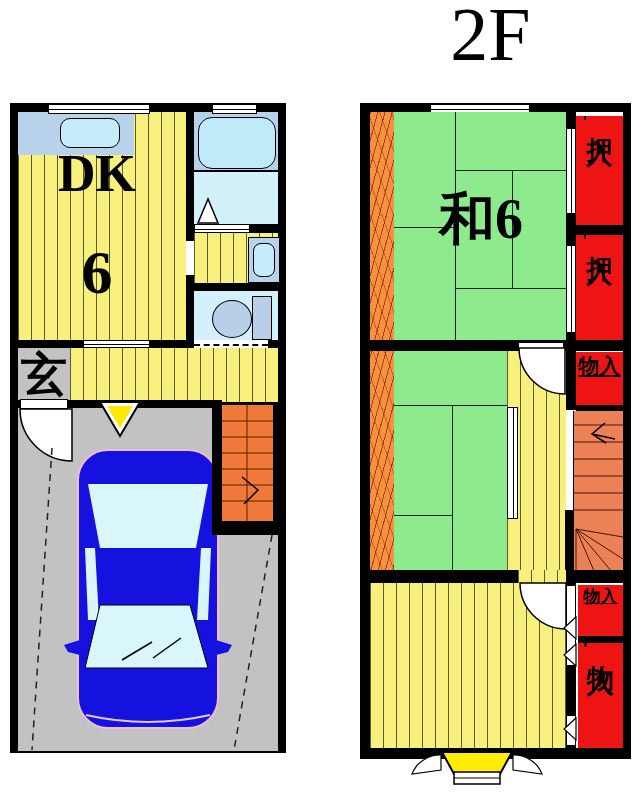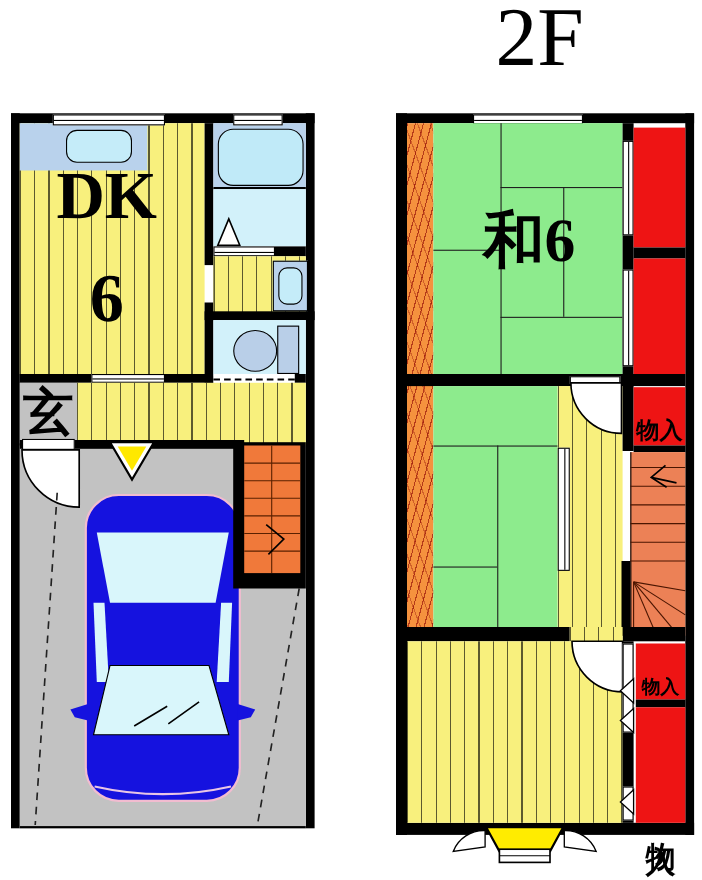--- a/index.html
+++ b/index.html
@@ -5,21 +5,21 @@
   html,body{margin:0;padding:0;background:#fff;}
   .canvas{position:relative;width:638px;height:800px;background:#fff;overflow:hidden;
           font-family:"Liberation Serif","DejaVu Serif",serif;}
   .abs{position:absolute;}
   .wall{position:absolute;background:#000;}
   .ystripe{position:absolute;background:#f8f07d;
     background-image:repeating-linear-gradient(90deg,rgba(40,40,20,.75) 0 1px,transparent 1px 13px);}
   .gray{position:absolute;background:#c2c2c2;}
   .green{position:absolute;background:#8deb8d;}
   .gline{position:absolute;background:#1f1f1f;}
-  .red{position:absolute;background:#ee1414;display:flex;align-items:flex-end;justify-content:center;}
+  .red{position:absolute;background:#ee1414;display:flex;align-items:flex-start;justify-content:center;text-decoration:underline;}
   .wood{position:absolute;background:#f5923e;
     background-image:repeating-linear-gradient(105deg,rgba(139,0,0,.6) 0 1px,transparent 1px 7px),
                      repeating-linear-gradient(70deg,rgba(139,0,0,.35) 0 1px,transparent 1px 11px);}
   .white{position:absolute;background:#fff;border:1px solid #000;box-sizing:border-box;}
   .hline:after{content:"";position:absolute;left:0;right:0;top:50%;border-top:1px solid #000;}
   .vline:after{content:"";position:absolute;top:0;bottom:0;left:50%;border-left:1px solid #000;}
   .dashline:after{content:"";position:absolute;left:0;right:0;top:50%;border-top:2px dashed #000;}
   .rlabel{position:absolute;color:#000;font-weight:bold;line-height:1;text-align:center;}
   .vtext{writing-mode:vertical-rl;text-orientation:upright;letter-spacing:2px;}
   .title{position:absolute;color:#000;font-size:76px;line-height:1;text-align:center;font-weight:normal;}
@@ -34,21 +34,21 @@
 
   <div class="abs" style="left:10px;top:103px;width:276px;height:656px;">
 
     <div class="wall" style="left:0;top:0;width:276px;height:9px;"></div>
     <div class="wall" style="left:0;top:0;width:8px;height:650px;"></div>
     <div class="wall" style="left:268px;top:0;width:8px;height:650px;"></div>
 
     <div class="ystripe" style="left:8px;top:9px;width:168px;height:228px;"></div>
     <div class="abs" style="left:8px;top:9px;width:116px;height:43px;background:#b9d2ec;"></div>
     <div class="abs" style="left:50px;top:15px;width:58px;height:28px;background:#c5ecf9;border:1.5px solid #000;border-radius:10px;"></div>
-    <div class="rlabel" style="left:12px;top:45px;width:150px;font-size:61px;">DK</div>
+    <div class="rlabel" style="left:12px;top:45px;width:150px;font-size:52px;">DK</div>
     <div class="rlabel" style="left:57px;top:138px;width:60px;font-size:62px;">6</div>
 
     <div class="wall" style="left:176px;top:9px;width:8px;height:129px;"></div>
     <div class="wall" style="left:176px;top:172px;width:8px;height:73px;"></div>
 
     <div class="abs" style="left:184px;top:9px;width:84px;height:59px;background:#b9d2ec;"></div>
     <div class="abs" style="left:188px;top:14px;width:76px;height:50px;background:#c0eaf8;border:1.5px solid #000;border-radius:14px;"></div>
     <div class="wall" style="left:184px;top:67px;width:84px;height:2px;"></div>
 
     <div class="abs" style="left:184px;top:69px;width:84px;height:52px;background:#d2f1fa;"></div>

